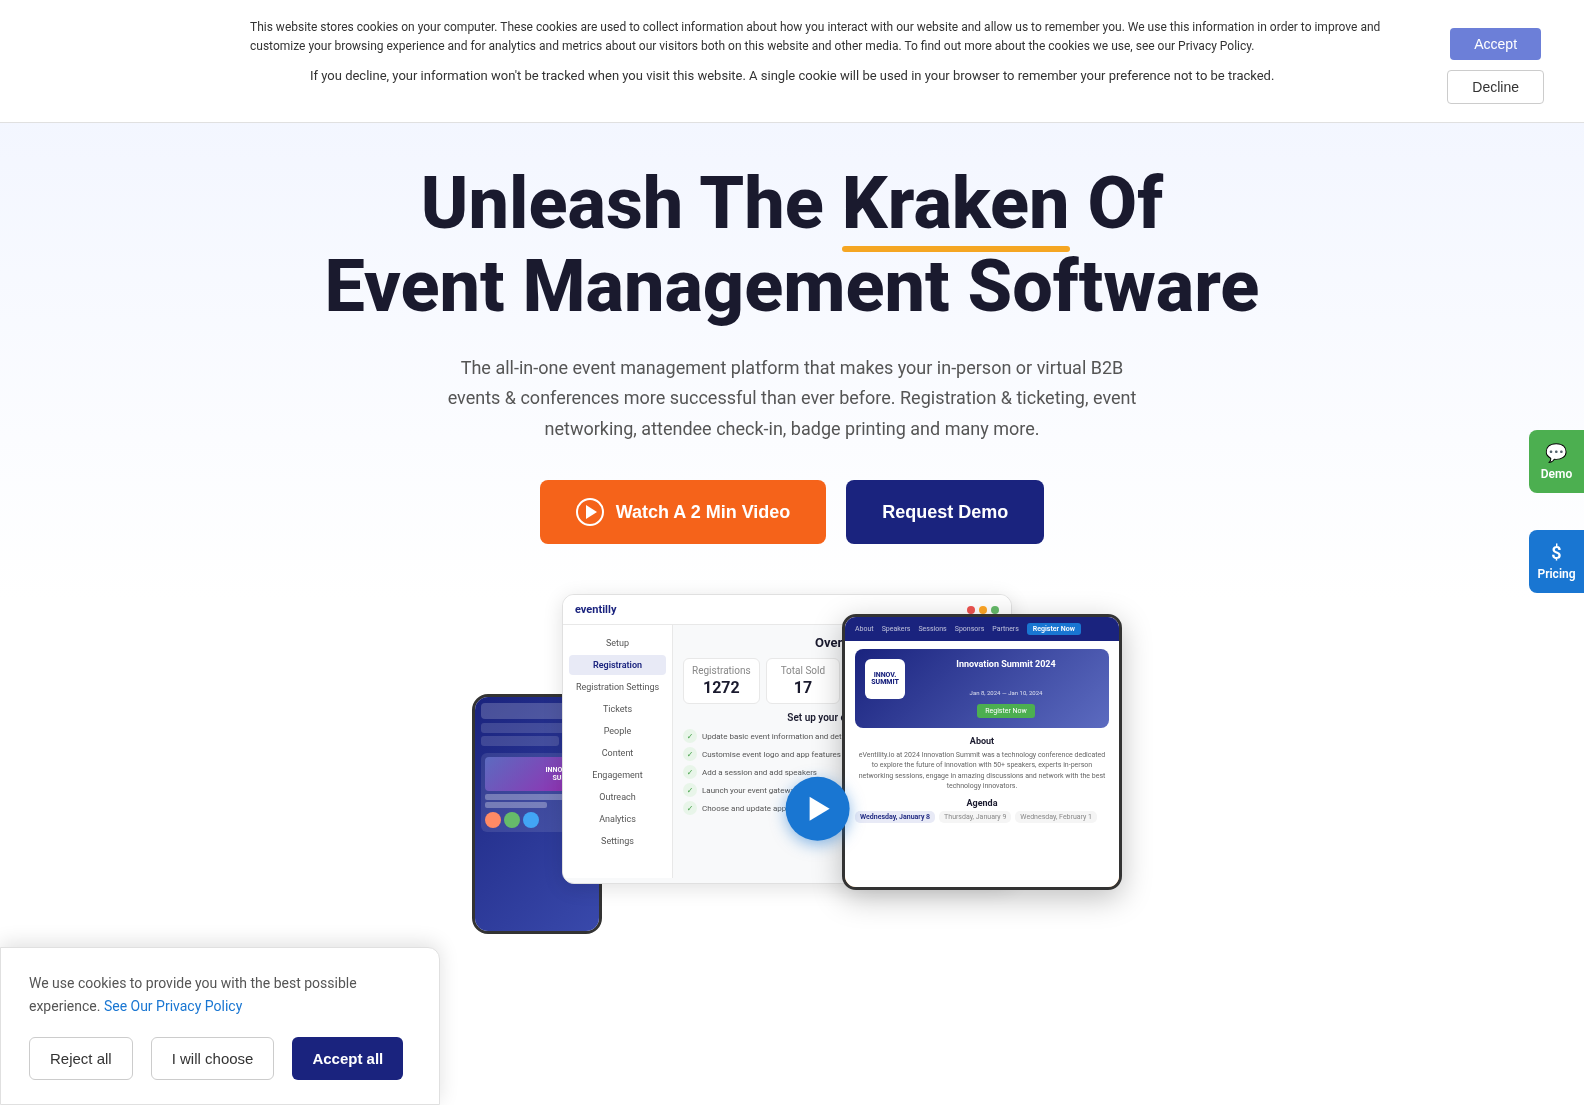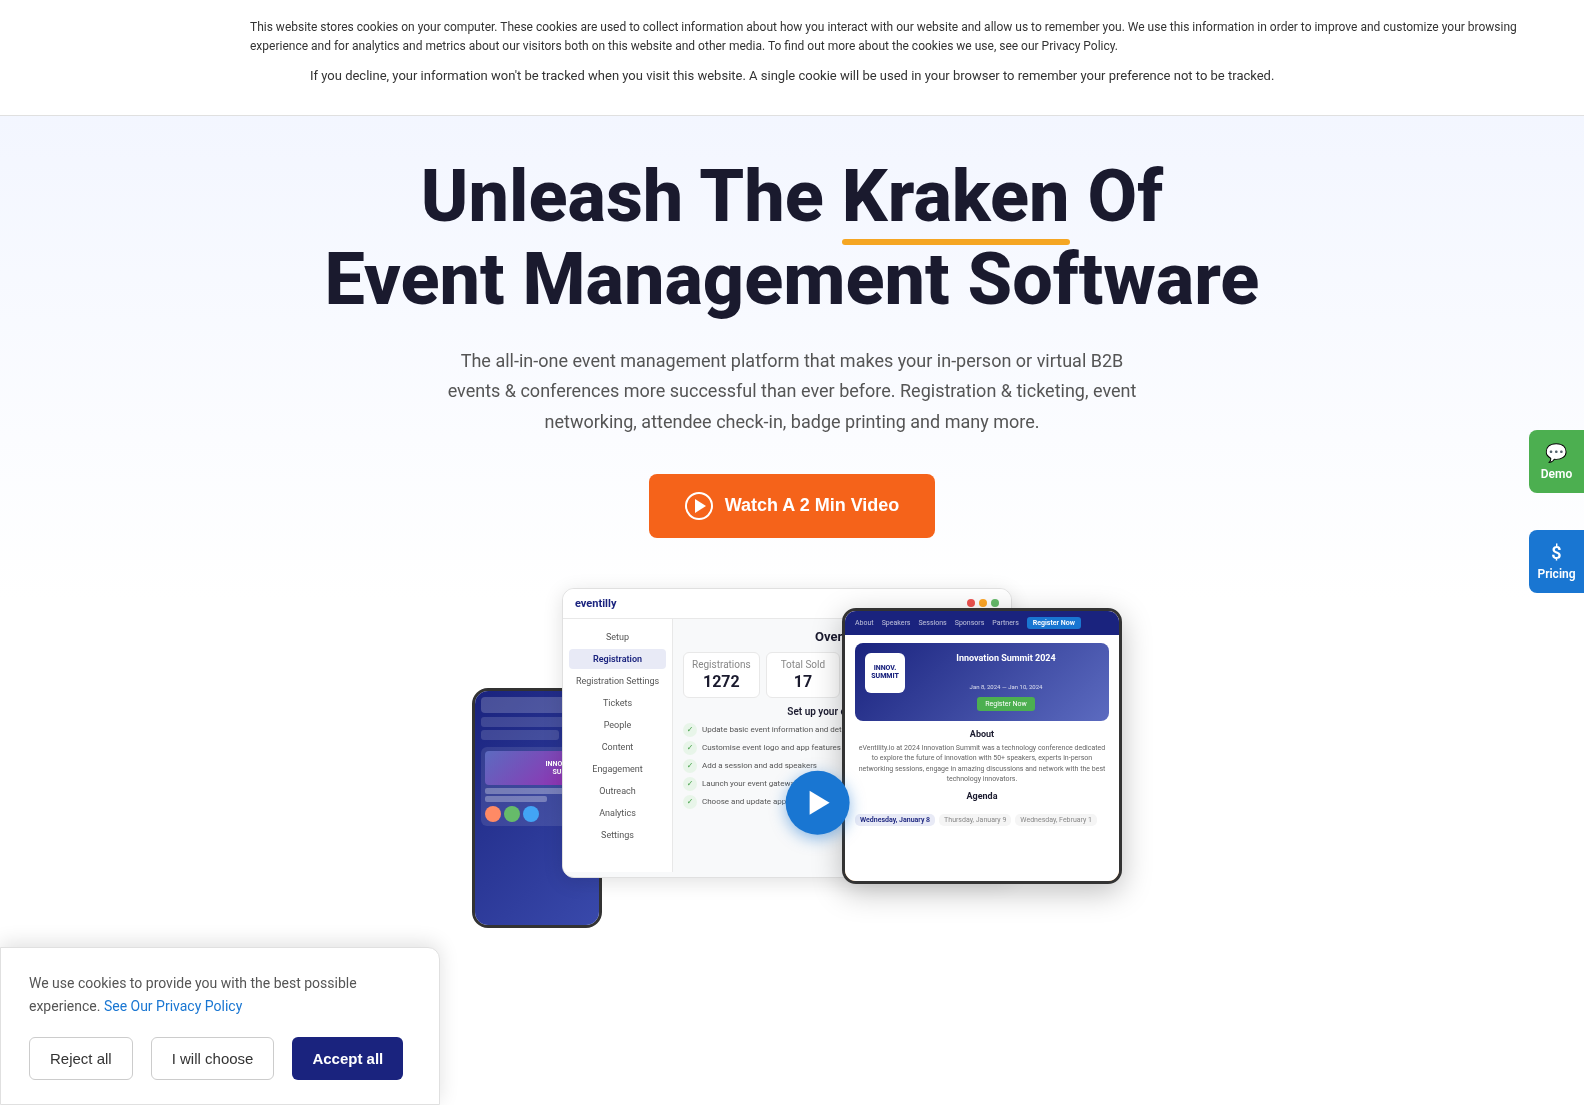--- a/index.html
+++ b/index.html
@@ -483,21 +483,21 @@
     .tablet-about-text {
       font-size: 7px;
       color: #666;
       line-height: 1.5;
       margin-bottom: 6px;
     }
     .tablet-agenda-title {
       font-size: 9px;
       font-weight: 700;
       color: #1a1a2e;
-      margin-bottom: 13px;
+      margin-bottom: 3px;
     }
     .tablet-agenda-tabs {
       display: flex;
       gap: 4px;
       margin-bottom: 4px;
     }
     .agenda-tab {
       font-size: 7px;
       color: #888;
       padding: 2px 5px;
@@ -632,36 +632,41 @@
 </head>
 <body>
 
 <div class="page-bg"></div>
 
 <div class="cookie-banner-top">
   <div class="cookie-banner-top-text">
     <p>This website stores cookies on your computer. These cookies are used to collect information about how you interact with our website and allow us to remember you. We use this information in order to improve and customize your browsing experience and for analytics and metrics about our visitors both on this website and other media. To find out more about the cookies we use, see our Privacy Policy.</p>
     <p class="indent">If you decline, your information won't be tracked when you visit this website. A single cookie will be used in your browser to remember your preference not to be tracked.</p>
   </div>
+  <div class="cookie-banner-top-buttons">
+    <button class="btn-accept-top">Accept</button>
+    <button class="btn-decline-top">Decline</button>
+  </div>
 </div>
 
 <div class="main-content">
 
   <h1 class="hero-title">
     <span>Unleash The <span class="underline-highlight">Kraken</span> Of</span><br>
     <span>Event Management Software</span>
   </h1>
 
   <p class="hero-subtitle">The all-in-one event management platform that makes your in-person or virtual B2B events &amp; conferences more successful than ever before. Registration &amp; ticketing, event networking, attendee check-in, badge printing and many more.</p>
 
   <div class="hero-buttons">
     <button class="btn-watch-video">
       <span class="play-icon"></span>
       <span>Watch A 2 Min Video</span>
     </button>
+    <button class="btn-request-demo">Request Demo</button>
   </div>
 
   <div class="dashboard-mockup">
 
     <div class="phone-mockup">
       <div class="phone-screen">
         <div class="phone-top-bar"></div>
         <div class="phone-content-line"></div>
         <div class="phone-content-line short"></div>
         <div class="phone-event-card">

